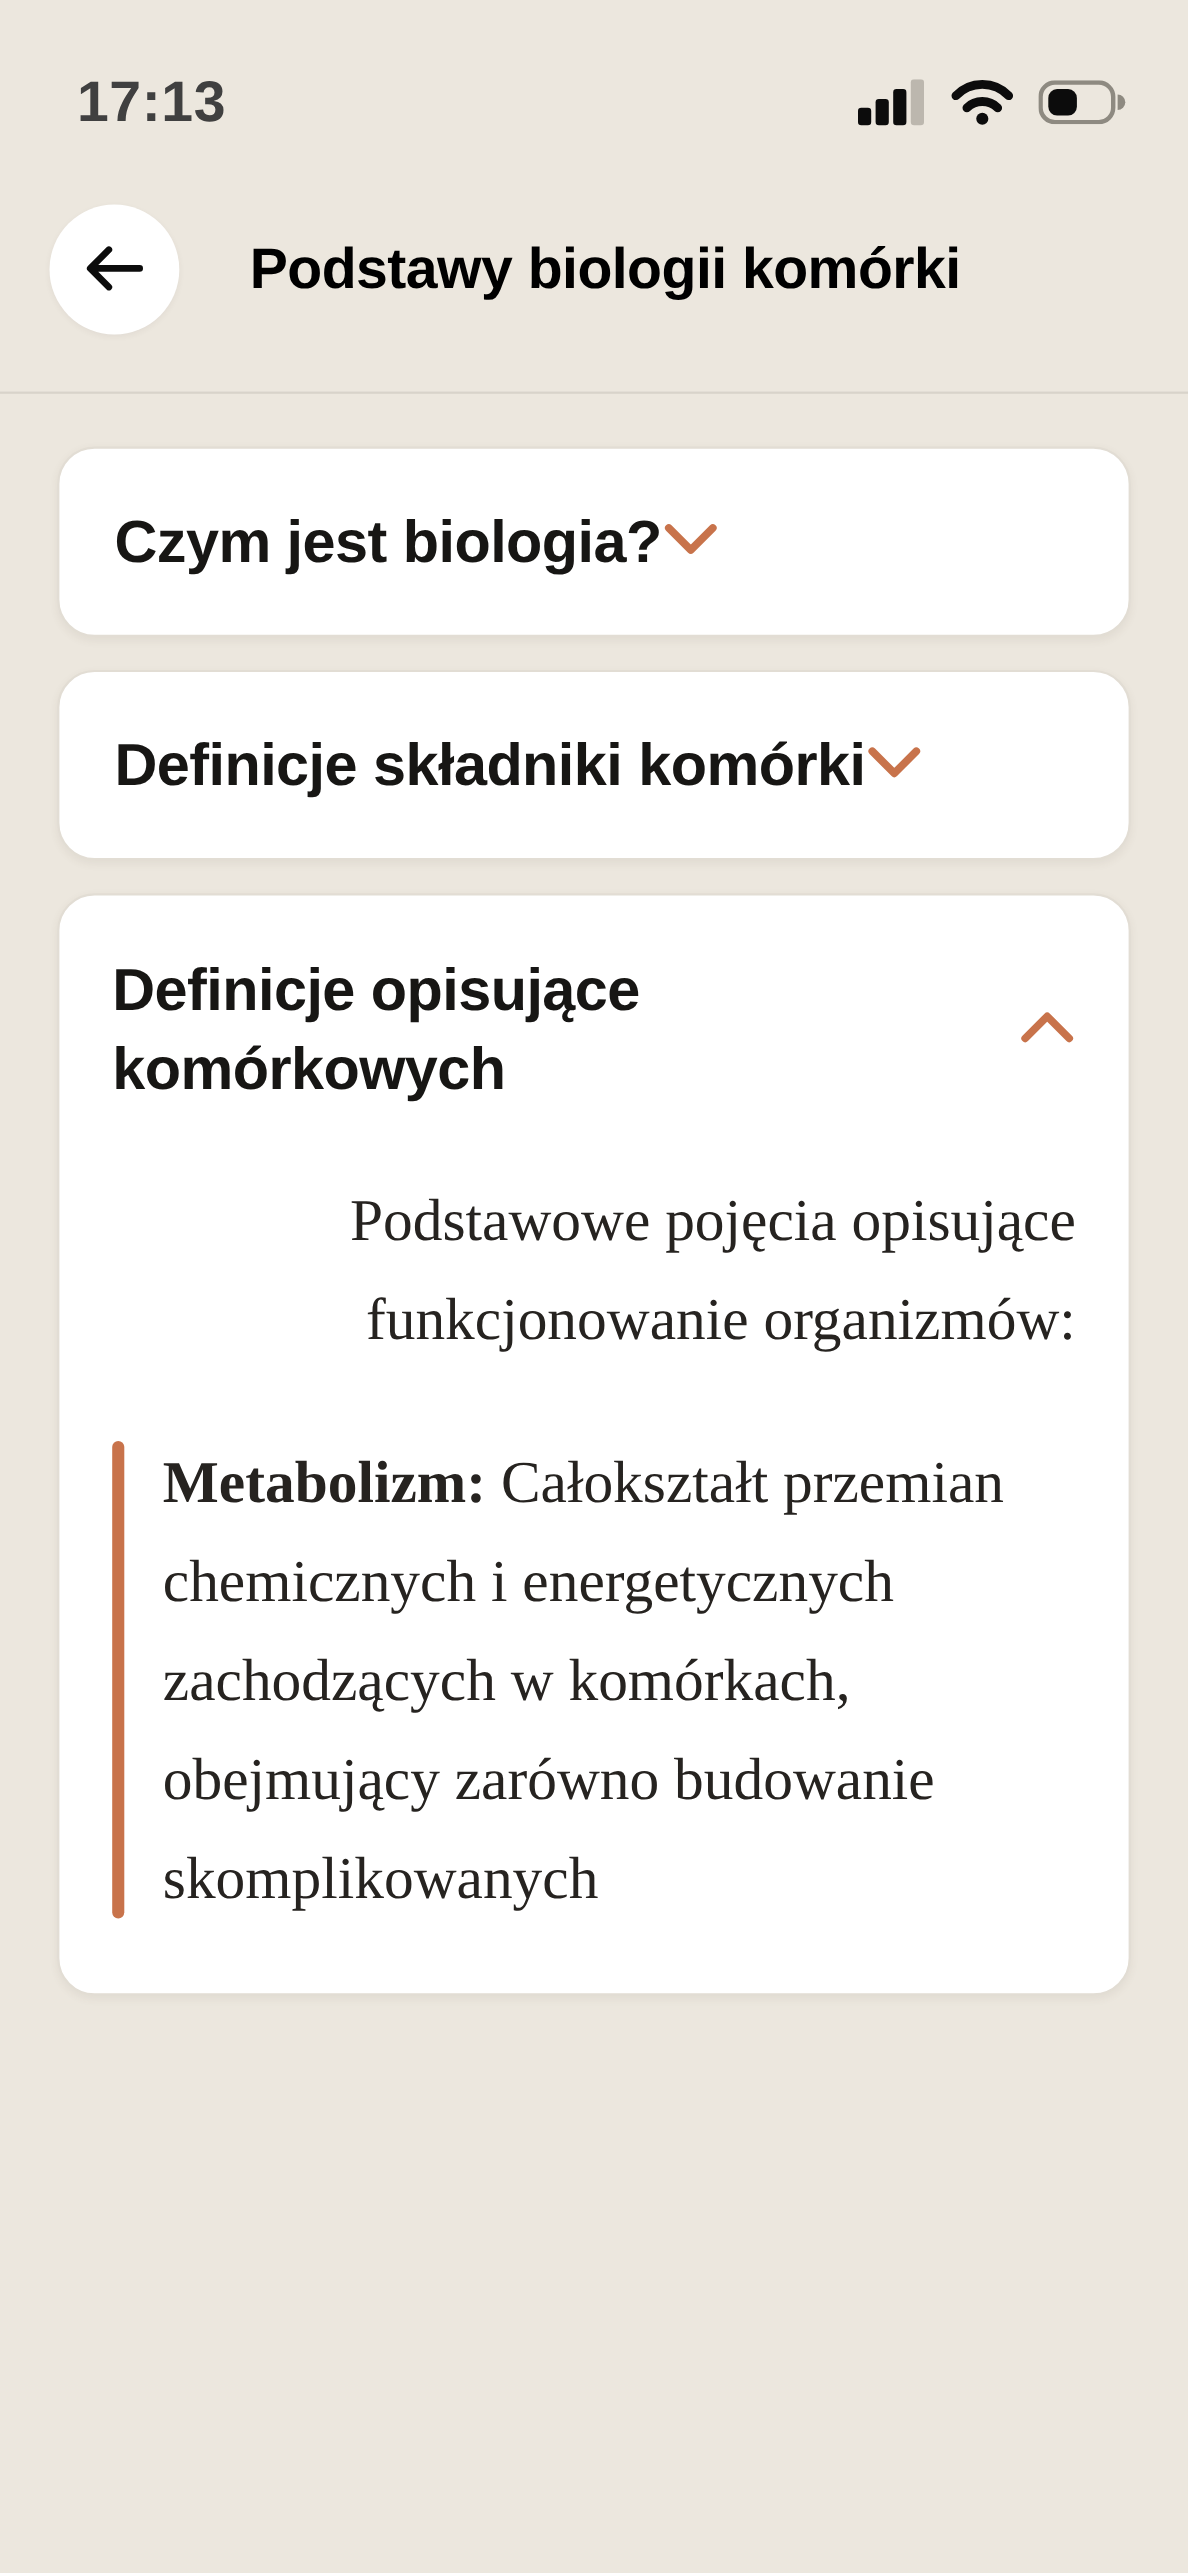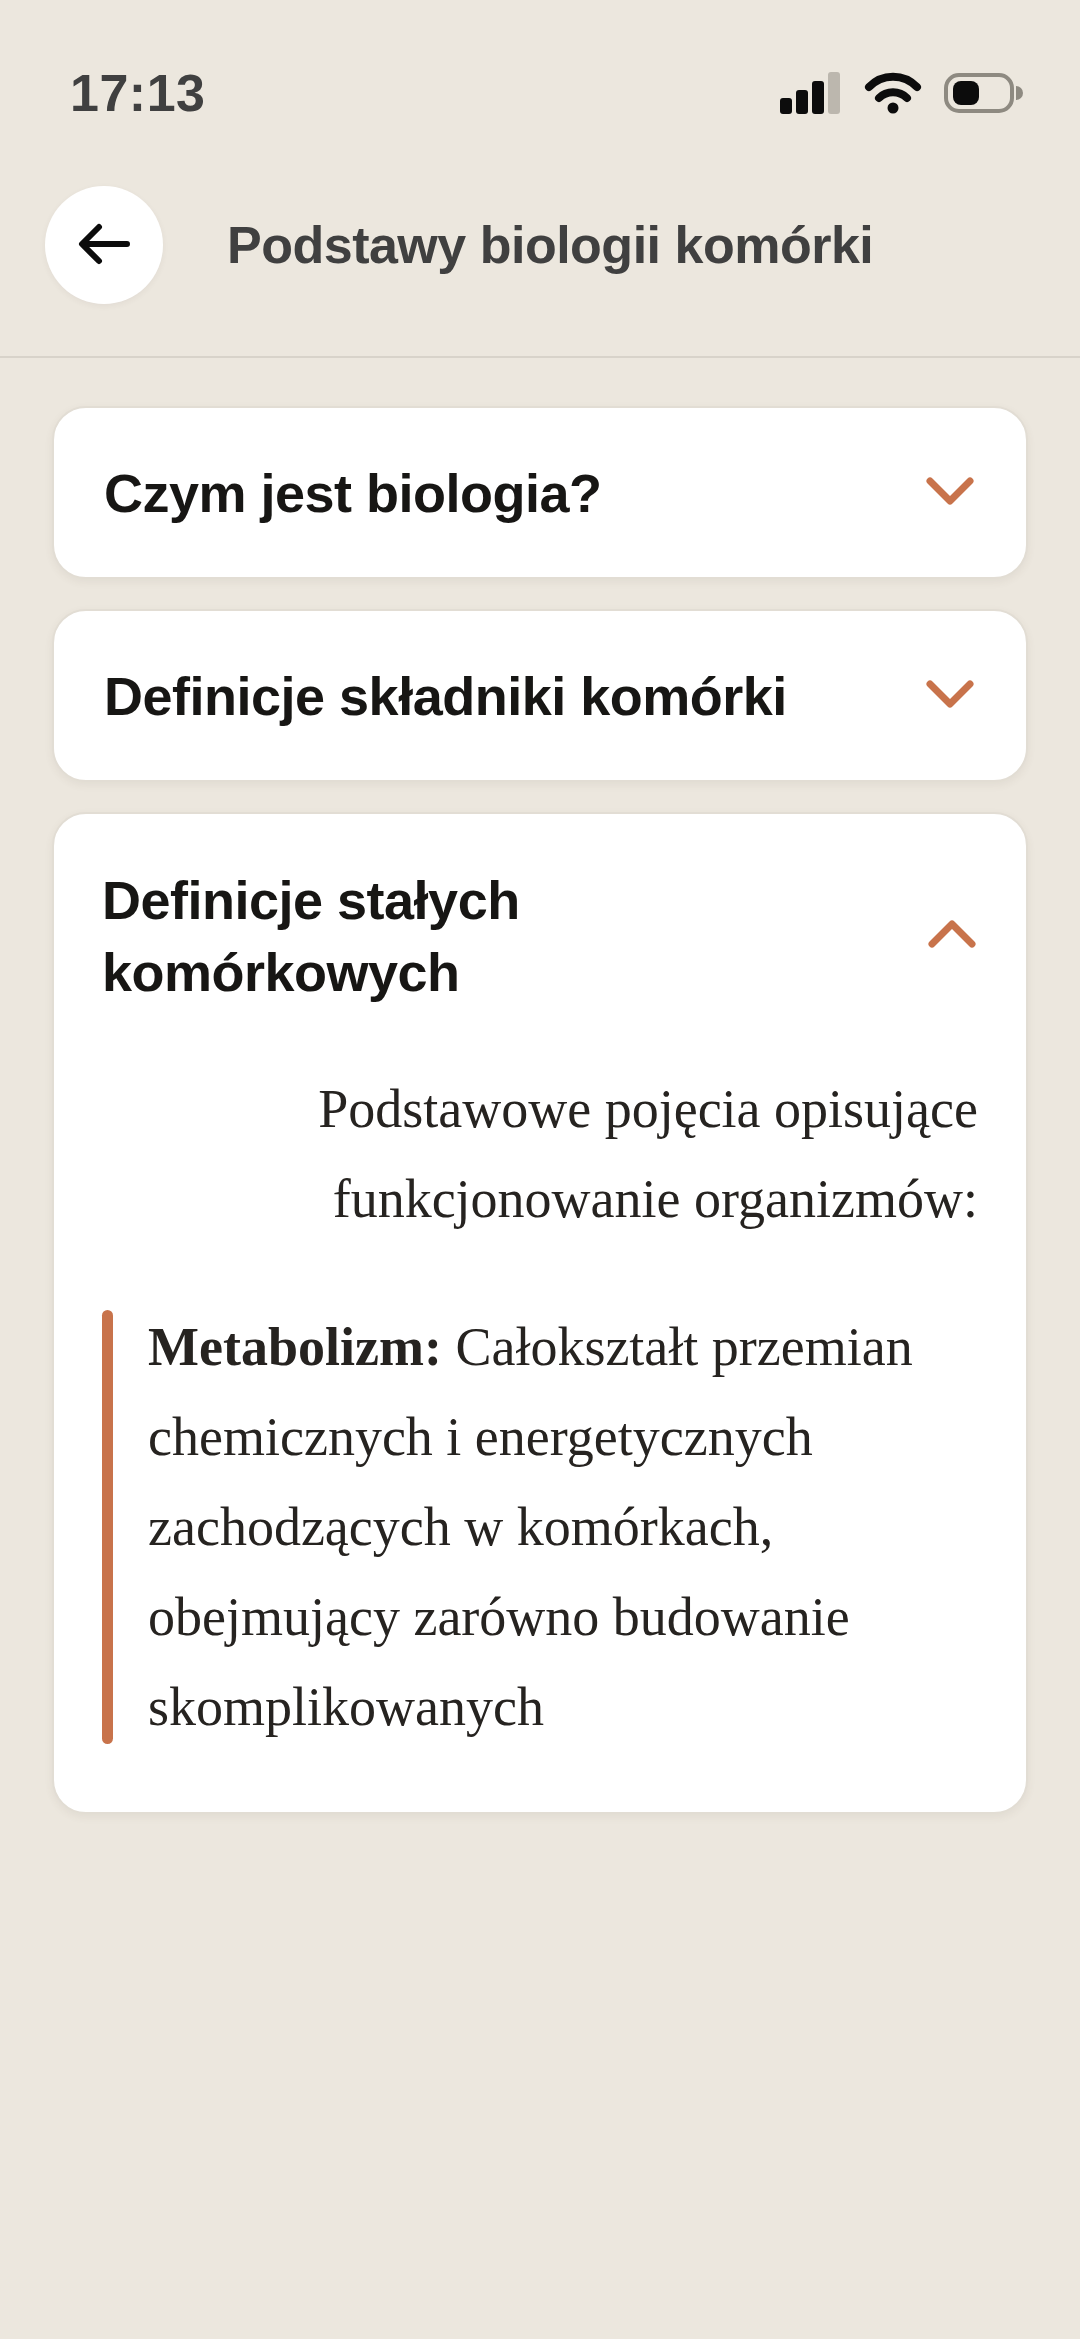--- a/index.html
+++ b/index.html
@@ -31,37 +31,37 @@
   }
   .back-button {
     width:118px; height:118px; border-radius:50%;
     background:#ffffff;
     display:flex; align-items:center; justify-content:center;
     border:none; cursor:pointer;
     box-shadow:0 2px 6px rgba(60,55,45,0.06);
     flex:0 0 auto;
   }
   .page-title {
-    font-size:52px; font-weight:700; letter-spacing:-0.5px; color:#404040;
+    font-size:52px; font-weight:700; letter-spacing:-0.5px; color:#000000;
   }
 
   
   .content {
     padding:48px 52px 0 52px;
     display:flex; flex-direction:column; gap:30px;
   }
   .card {
     background:#ffffff;
     border:2px solid #e2ddd4;
     border-radius:34px;
     box-shadow:0 3px 8px rgba(80,70,55,0.07);
   }
   .card.collapsed {
     min-height:173px;
-    display:flex; align-items:center; justify-content:space-between;
+    display:flex; align-items:center; 
     padding:0 50px;
     cursor:pointer;
   }
   .card.expanded { padding:50px 48px 60px 48px; }
 
   .card-title {
     font-size:54px; font-weight:700; letter-spacing:-0.5px; color:#171614;
     line-height:72px;
   }
   .expanded-head {
@@ -150,21 +150,21 @@
       <div class="card-title">Definicje składniki komórki</div>
       <span class="chevron">
         <svg width="52" height="34" viewBox="0 0 52 34">
           <path d="M6 7 L26 27 L46 7" fill="none" stroke="#c8734b" stroke-width="7" stroke-linecap="round" stroke-linejoin="round"></path>
         </svg>
       </span>
     </div>
 
     <div class="card expanded">
       <div class="expanded-head">
-        <div class="card-title">Definicje stałych komórkowych</div>
+        <div class="card-title">Definicje opisujące komórkowych</div>
         <span class="chevron">
           <svg width="52" height="34" viewBox="0 0 52 34">
             <path d="M6 27 L26 7 L46 27" fill="none" stroke="#c8734b" stroke-width="7" stroke-linecap="round" stroke-linejoin="round"></path>
           </svg>
         </span>
       </div>
 
       <div class="card-body">
         <p class="intro">Podstawowe pojęcia opisujące funkcjonowanie organizmów:</p>
 

